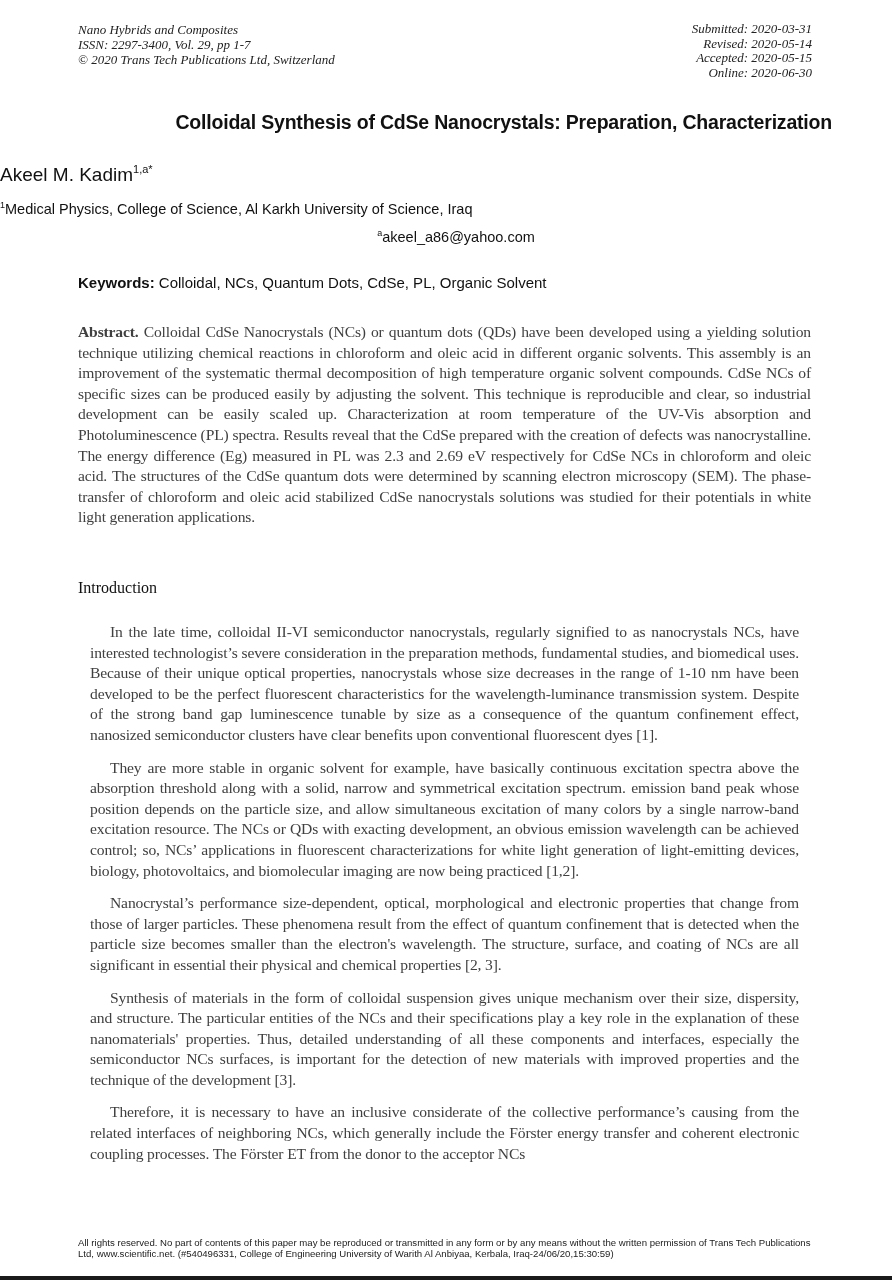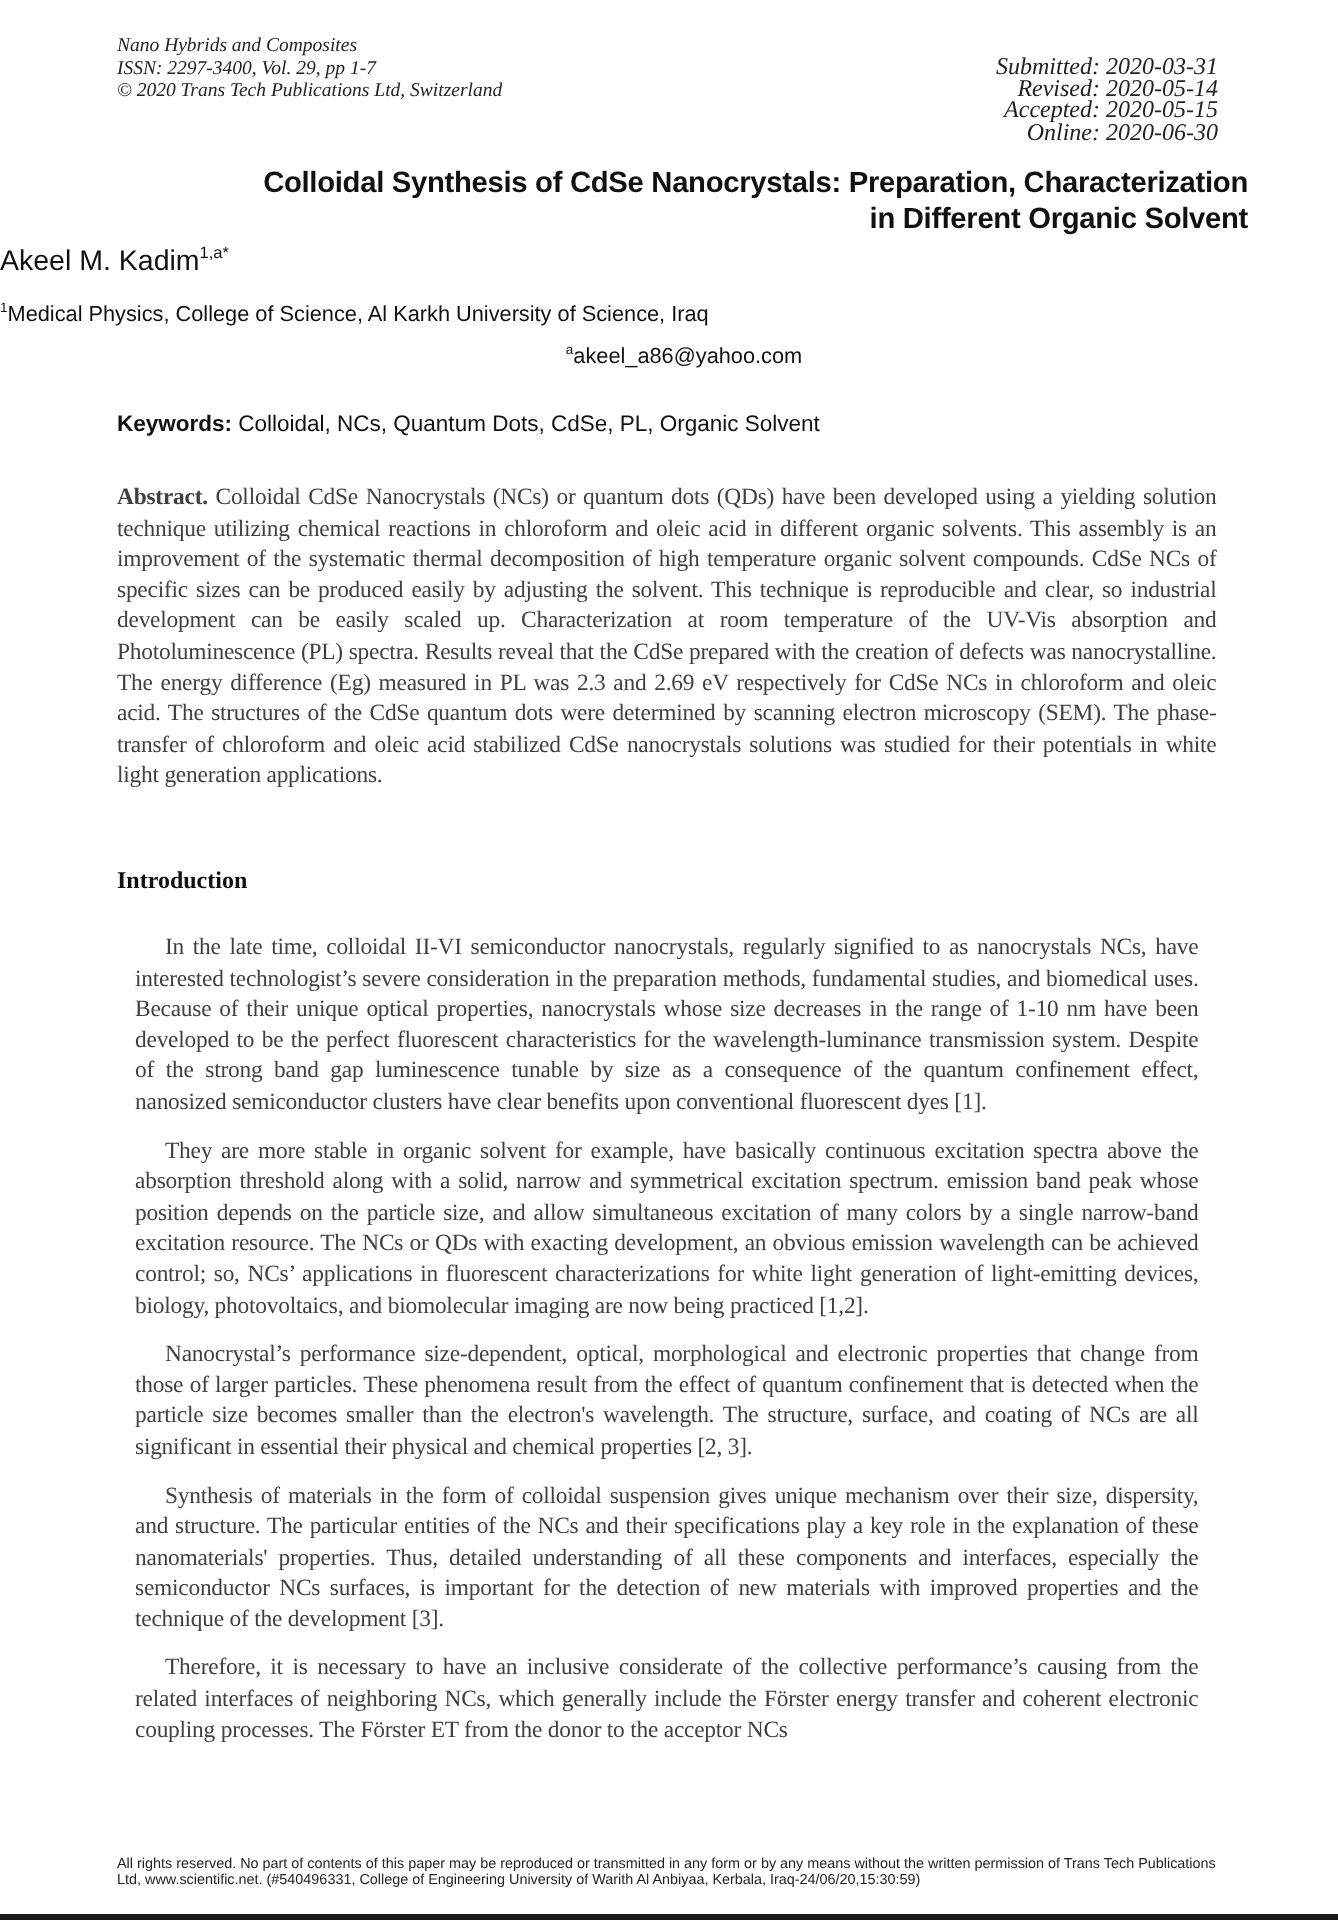--- a/index.html
+++ b/index.html
@@ -6,22 +6,22 @@
   body {
     width: 892px; height: 1280px; position: relative; overflow: hidden;
     background: #ffffff; color: #111111;
     font-family: "Liberation Serif", serif;
   }
   .hdr-left {
     position: absolute; left: 78px; top: 22px;
     font-style: italic; font-size: 13px; line-height: 15px; color: #222;
   }
   .hdr-right {
-    position: absolute; right: 80px; top: 38px; text-align: right;
-    font-style: italic; font-size: 16px; line-height: 14.5px; color: #222;
+    position: absolute; right: 80px; top: 22px; text-align: right;
+    font-style: italic; font-size: 13px; line-height: 14.5px; color: #222;
   }
   .hdr-left div, .hdr-right div { white-space: nowrap; }
   .title {
     position: absolute; left: 60px; right: 60px; top: 110px; text-align: right;
     font-family: "Liberation Sans", sans-serif; font-weight: bold;
     font-size: 19.5px; line-height: 24px; color: #111;
     letter-spacing: -0.2px;
   }
   .author {
     position: absolute; left: 0; right: 0; top: 163px; text-align: left;
@@ -44,21 +44,21 @@
   .keywords b { font-weight: bold; }
   .body-block {
     position: absolute; left: 78px; width: 733px;
     font-size: 15.6px; line-height: 20.6px; text-align: justify; color: #404040;
     letter-spacing: -0.15px;
   }
   .abstract { top: 322px; }
   .abstract b { font-weight: bold; }
   .intro-heading {
     position: absolute; left: 78px; top: 579px;
-    font-weight: bold; font-size: 16px; color: #111;
+    font-weight: normal; font-size: 16px; color: #111;
   }
   .intro { top: 610px; }
   .intro p { margin: 12px; text-indent: 20px; }
   .footer {
     position: absolute; left: 78px; top: 1237px; width: 740px;
     font-family: "Liberation Sans", sans-serif; font-size: 9.6px; line-height: 11px; color: #222;
   }
   .bottom-bar {
     position: absolute; left: 0; right: 0; top: 1276px; height: 4px; background: #1a1a1a;
   }
@@ -74,21 +74,20 @@
 
 <div class="hdr-right">
   <div>Submitted: 2020-03-31</div>
   <div>Revised: 2020-05-14</div>
   <div>Accepted: 2020-05-15</div>
   <div>Online: 2020-06-30</div>
 </div>
 
 <div class="title">
   <div>Colloidal Synthesis of CdSe Nanocrystals: Preparation, Characterization</div>
-  <div>in Different Organic Solvent</div>
 </div>
 
 <div class="author"><span>Akeel M. Kadim</span><sup>1,a*</sup></div>
 
 <div class="affil"><sup>1</sup><span>Medical Physics, College of Science, Al Karkh University of Science, Iraq</span></div>
 
 <div class="email"><sup>a</sup><span>akeel_a86@yahoo.com</span></div>
 
 <div class="keywords"><b>Keywords:</b><span> Colloidal, NCs, Quantum Dots, CdSe, PL, Organic Solvent</span></div>
 

